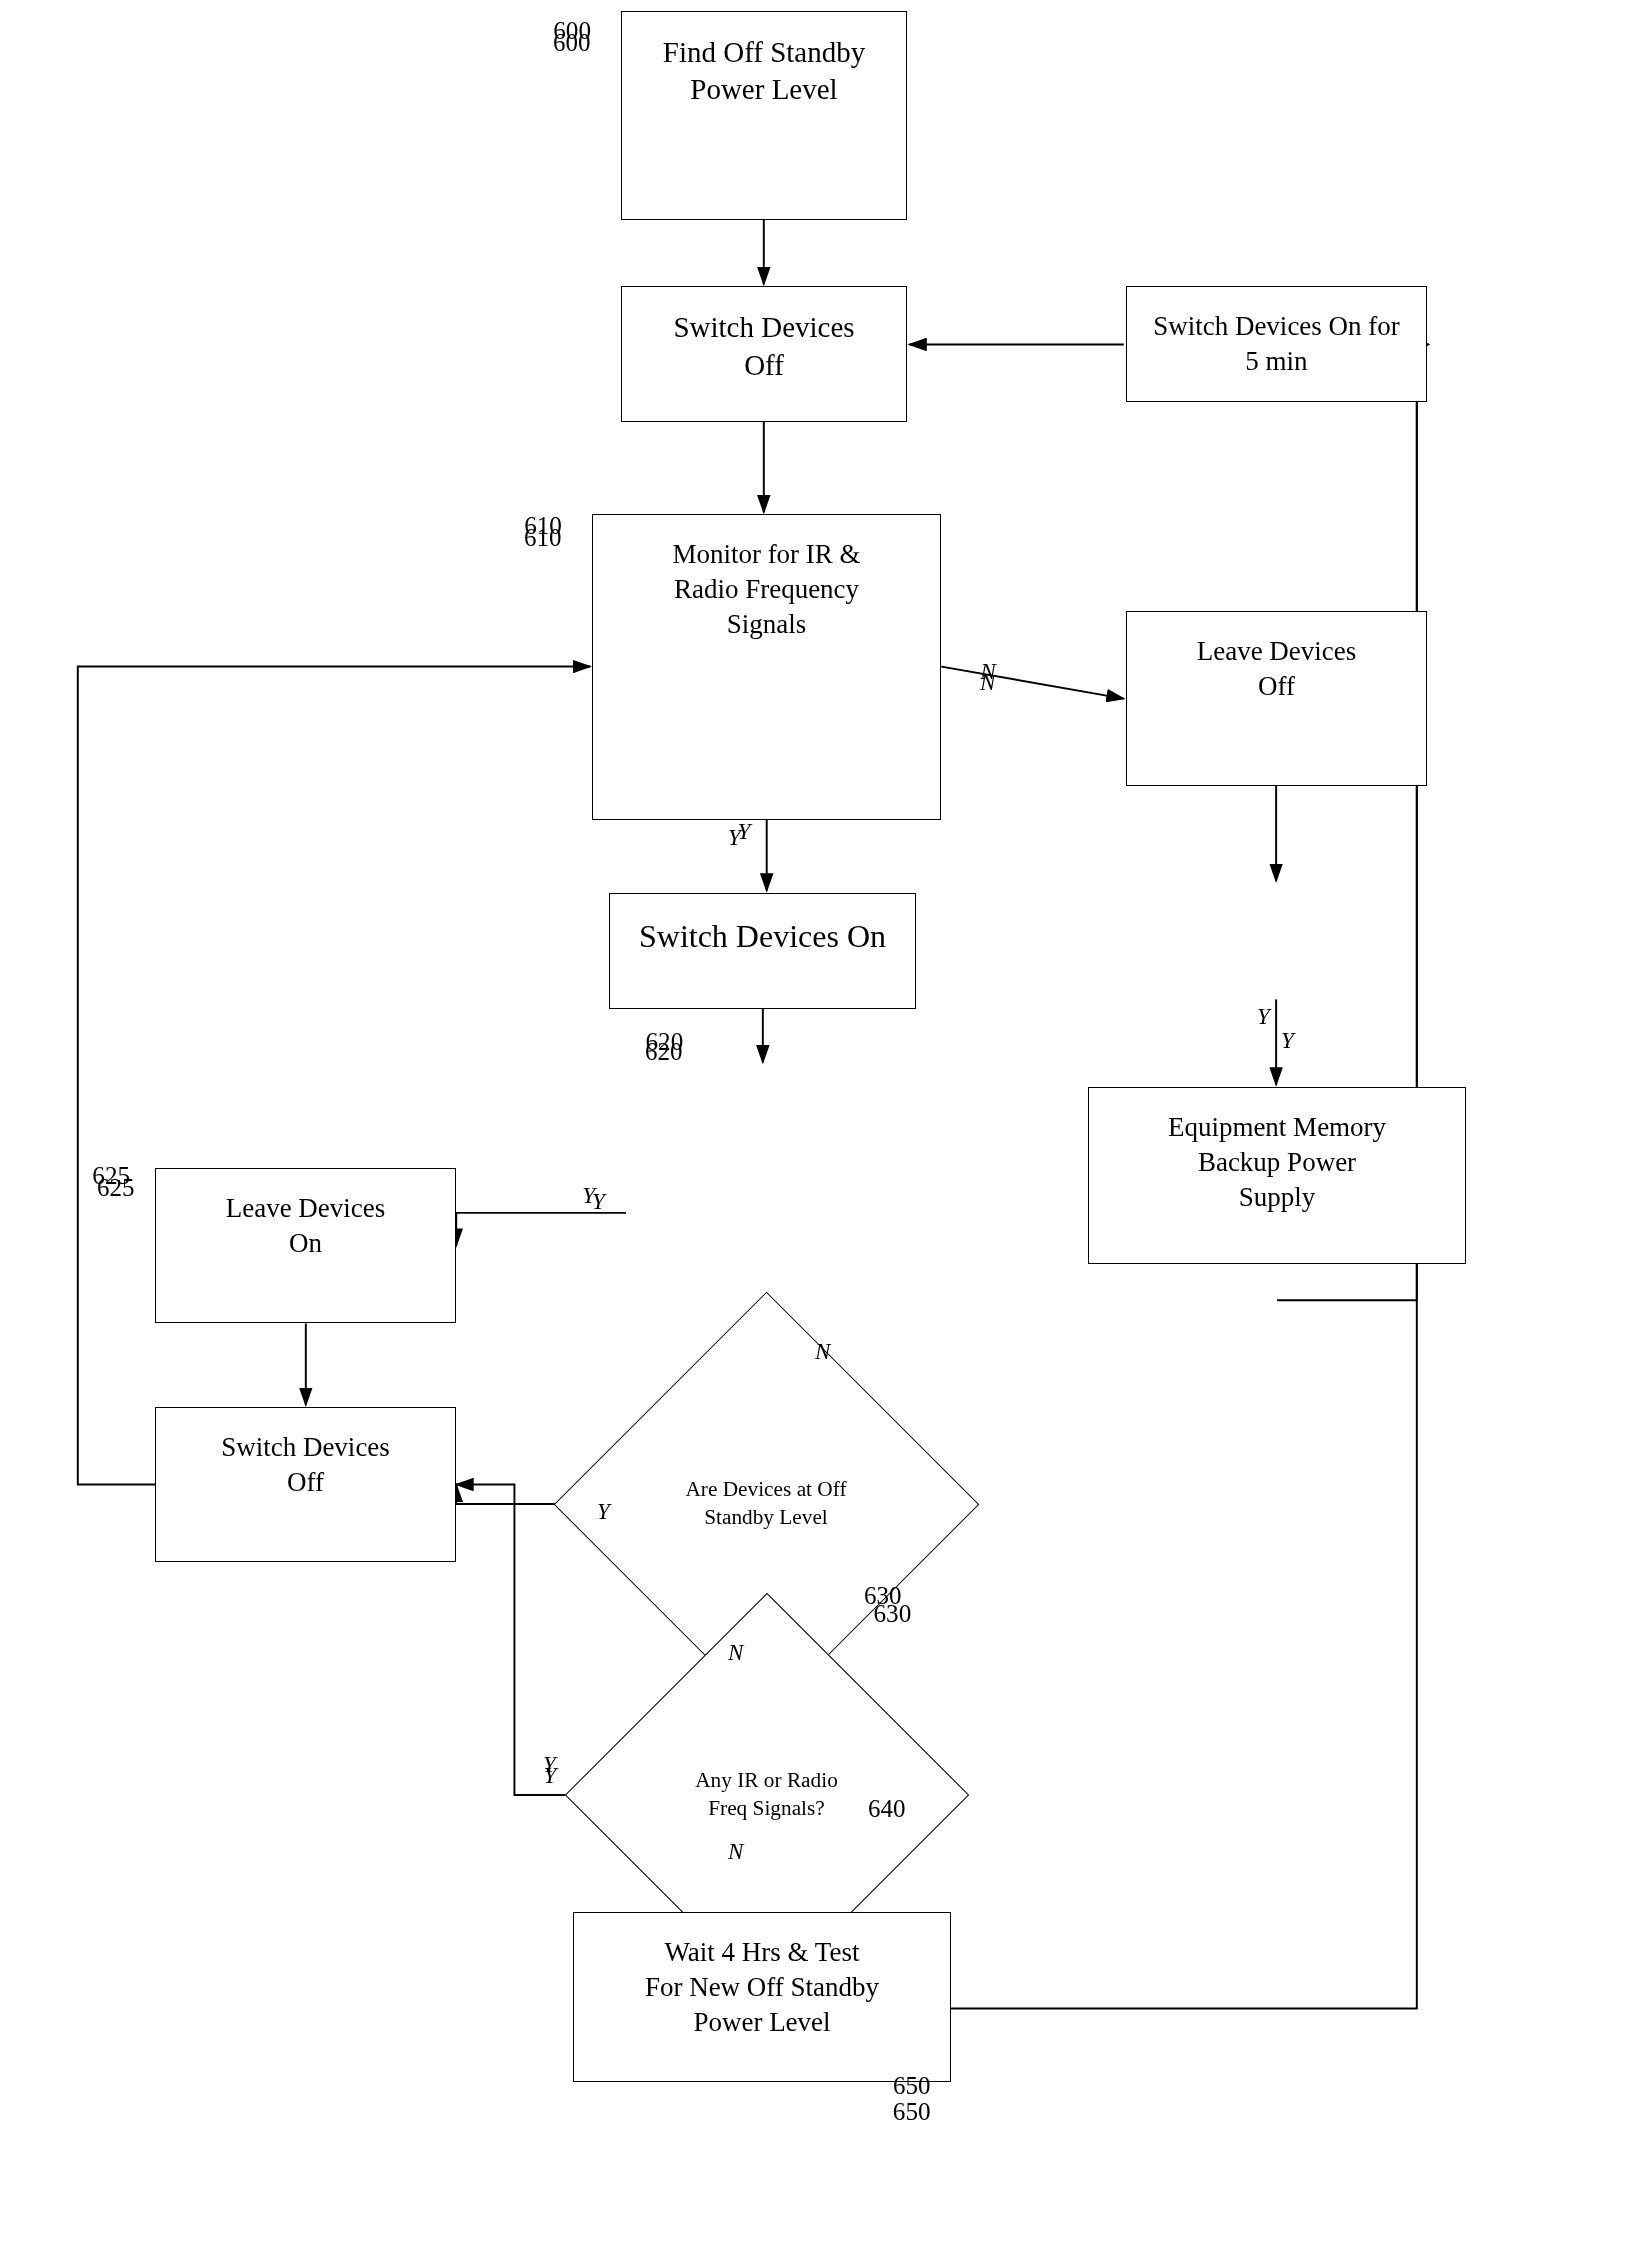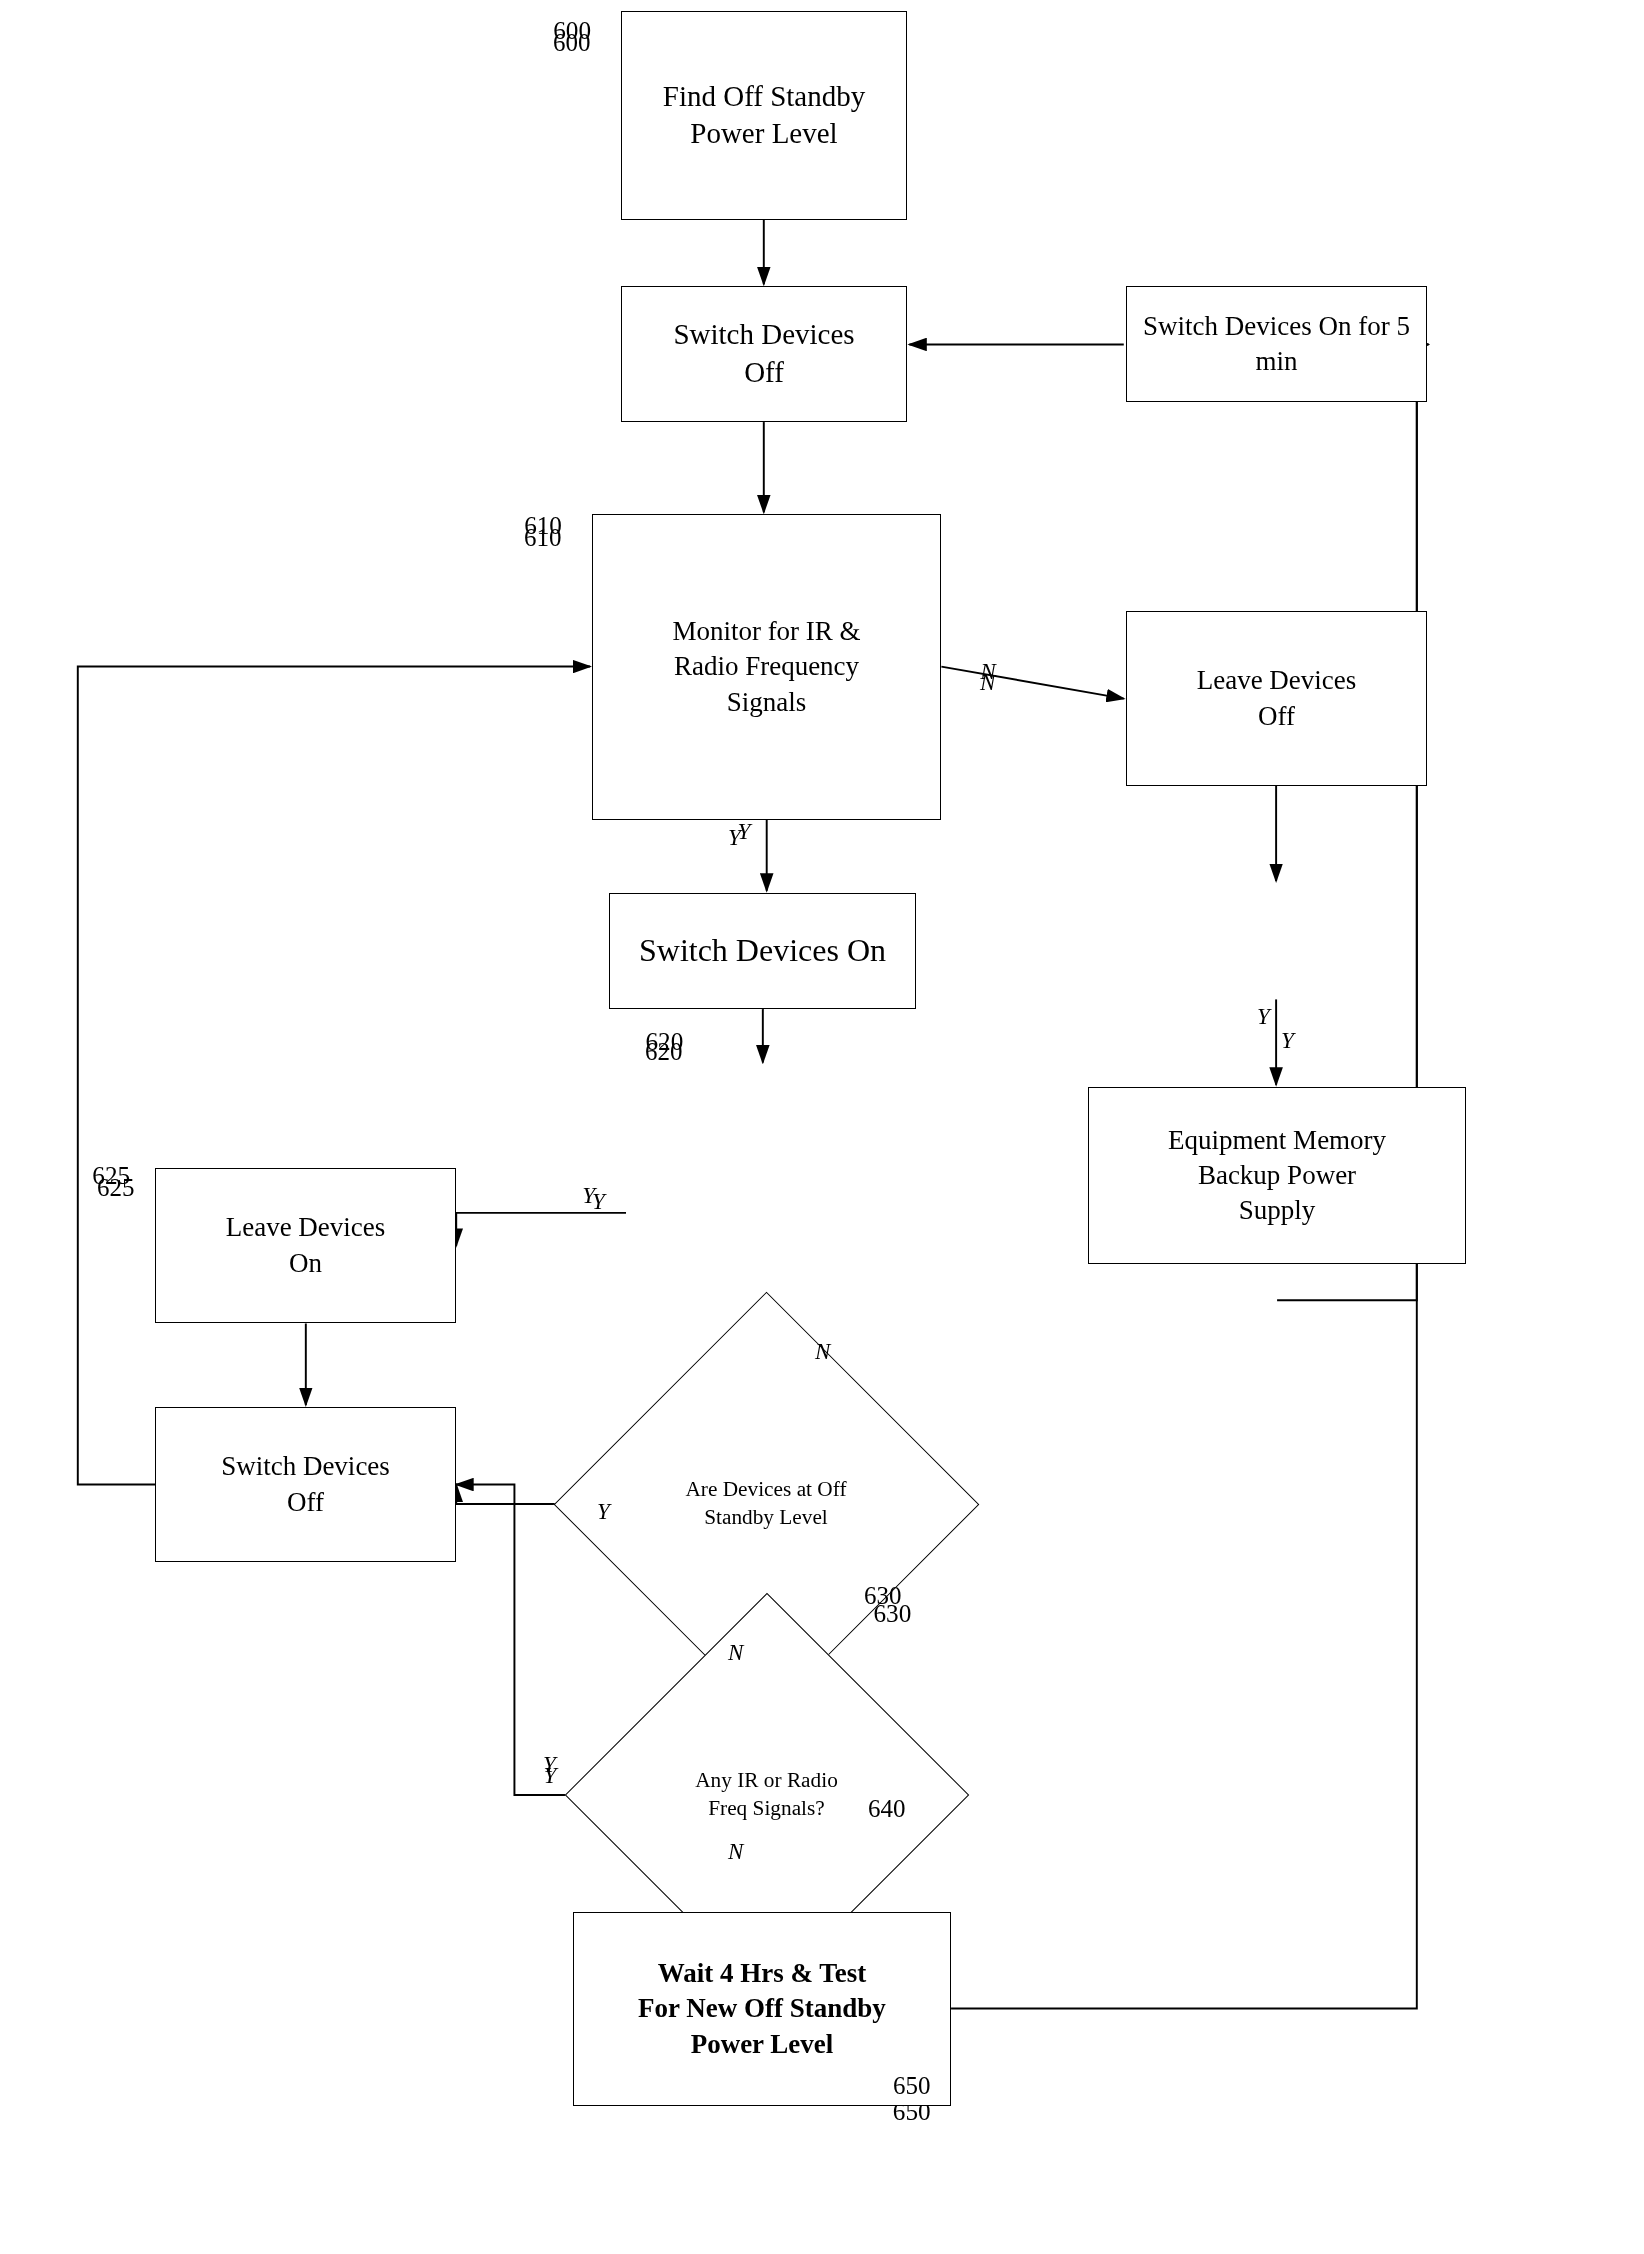--- a/index.html
+++ b/index.html
@@ -14,26 +14,25 @@
     .flowchart {
       position: relative;
       width: 1645px;
       height: 2254px;
     }
     .box {
       position: absolute;
       border: 1.9px solid #000;
       background: #fff;
       display: flex;
-      align-items: center;
       justify-content: center;
       text-align: center;
       font-size: 27px;
       line-height: 1.3;
-      padding: 12px;
+      padding: 22px;
     }
     .diamond {
       position: absolute;
       display: flex;
       align-items: center;
       justify-content: center;
       text-align: center;
       font-size: 25px;
       line-height: 1.3;
     }
@@ -221,21 +220,21 @@
     <div class="diamond-text" style="font-size:21.3px;">
       <span style="white-space:pre-line;">Any IR or Radio
 Freq Signals?</span>
     </div>
   </div>
 
   <div class="ref-label" style="left:868px; top:1795px;">
     <span>640</span>
   </div>
 
-  <div class="box" style="left:573px; top:1912px; width:378px; height:194px; font-size:27px;font-weight:bold;">
+  <div class="box" style="left:573px; top:1912px; width:378px; height:170px; font-size:27px;">
     <span style="white-space:pre-line;">Wait 4 Hrs &amp; Test
 For New Off Standby
 Power Level</span>
   </div>
 
   <div class="ref-label" style="left:893px; top:2072px;">
     <span>650</span>
   </div>
 
   <div class="label" style="left:980px; top:670px;">N</div>

